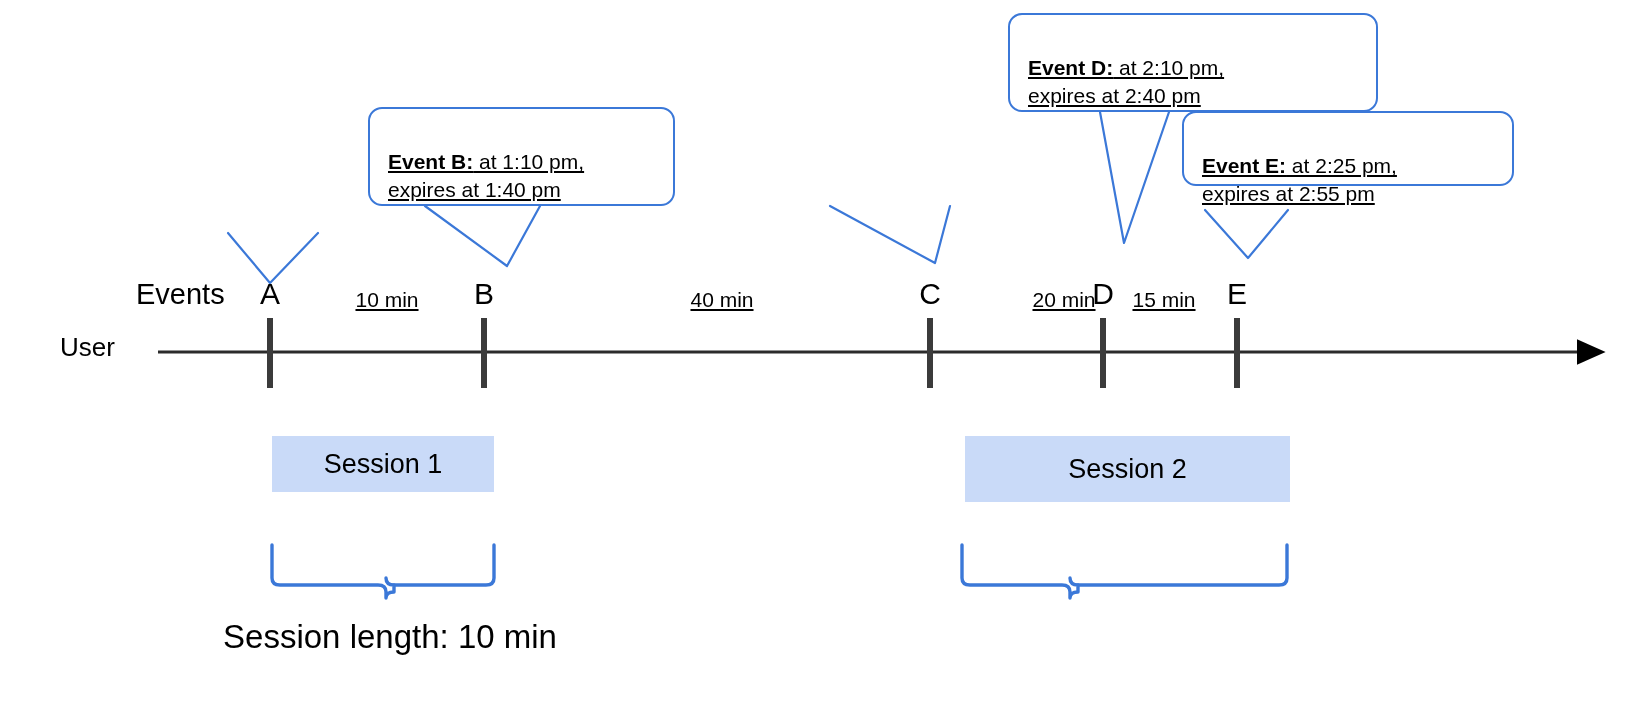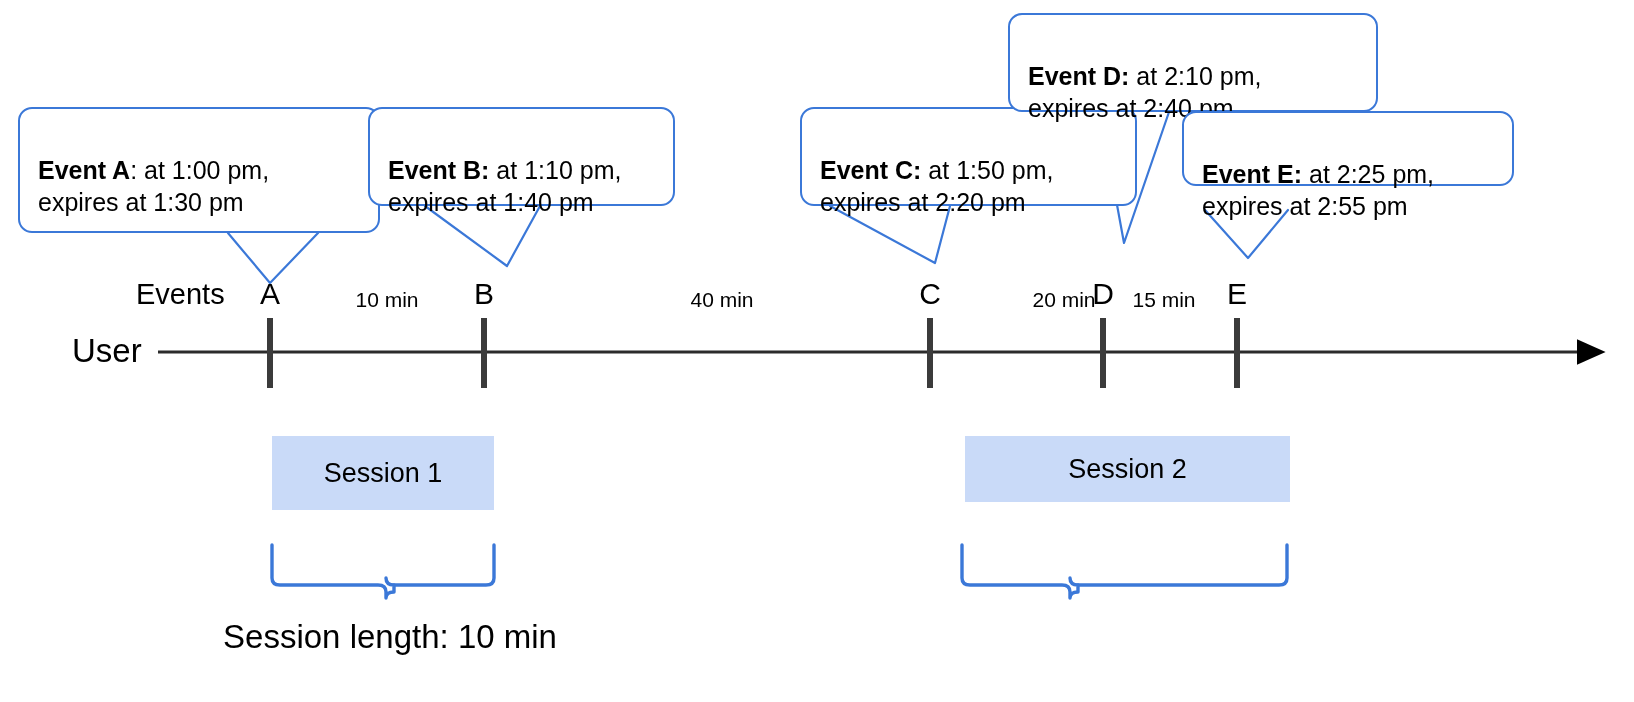--- a/index.html
+++ b/index.html
@@ -23,25 +23,26 @@
   }
 
   
   .callout {
     position: absolute;
     box-sizing: border-box;
     border: 2.2px solid #3b78d8;
     border-radius: 14px;
     background: #ffffff;
     color: #000000;
-    font-size: 25px;
+    font-size: 21px;
     line-height: 1.30;
     padding: 12px 14px 22px 18px;
     white-space: pre-line;
     z-index: 3;
+    text-decoration: underline;
   }
   .callout b { font-weight: bold; }
 
   #callout-a { left: 18px;   top: 107px;  width: 362px; height: 126px; }
   #callout-b { left: 368px;  top: 107px;  width: 307px; height: 99px;  }
   #callout-c { left: 800px;  top: 107px;  width: 337px; height: 99px;  }
   #callout-d { left: 1008px; top: 13px;   width: 370px; height: 99px;  }
   #callout-e { left: 1182px; top: 111px;  width: 332px; height: 75px;  }
 
   
@@ -49,52 +50,52 @@
     position: absolute;
     color: #000000;
     z-index: 4;
   }
   #events-label {
     left: 136px; top: 278px;
     font-size: 29px;
   }
   #user-label {
     left: 60px; top: 332px;
-    font-size: 33px;
-    margin-left: 12px;
+    font-size: 26px;
   }
   .tick-label {
     position: absolute;
     top: 277px;
     font-size: 30px;
     color: #000000;
     transform: translateX(-50%);
     z-index: 4;
   }
   .gap-label {
     position: absolute;
     top: 288px;
     font-size: 21px;
     color: #000000;
     transform: translateX(-50%);
     z-index: 4;
+    text-decoration: underline;
   }
 
   
   .session-block {
     position: absolute;
     background: #c9daf8;
     display: flex;
     align-items: center;
     justify-content: center;
     font-size: 27px;
     color: #000000;
     z-index: 2;
   }
-  #session-block-1 { left: 272px; top: 436px; width: 222px; height: 74px; }
+  #session-block-1 { left: 272px; top: 436px; width: 222px; height: 56px; }
   #session-block-2 { left: 965px; top: 436px; width: 325px; height: 66px; text-align: center; }
 
   
   .caption {
     position: absolute;
     top: 618px;
     font-size: 33px;
     color: #000000;
     transform: translateX(-50%);
     white-space: nowrap;
@@ -145,34 +146,26 @@
     <path d="M 962,545
              L 962,578 Q 962,585 970,585
              L 1062,585 Q 1070,585 1070,592
              L 1070,598
              Q 1070,592 1078,592
              L 1078,585
              Q 1070,585 1070,578" fill="none" stroke="#3b78d8" stroke-width="3.4" stroke-linecap="round" stroke-linejoin="round"></path>
     <path d="M 1078,585 L 1279,585 Q 1287,585 1287,578 L 1287,545" fill="none" stroke="#3b78d8" stroke-width="3.4" stroke-linecap="round" stroke-linejoin="round"></path>
   </svg>
 
-  <div class="callout" id="callout-a">
-    <b>Event A</b><span>: at 1:00 pm,
-expires at 1:30 pm</span>
-  </div>
 
   <div class="callout" id="callout-b">
     <b>Event B:</b><span> at 1:10 pm,
 expires at 1:40 pm</span>
   </div>
 
-  <div class="callout" id="callout-c">
-    <b>Event C:</b><span> at 1:50 pm,
-expires at 2:20 pm</span>
-  </div>
 
   <div class="callout" id="callout-d">
     <b>Event D:</b><span> at 2:10 pm,
 expires at 2:40 pm</span>
   </div>
 
   <div class="callout" id="callout-e">
     <b>Event E:</b><span> at 2:25 pm,
 expires at 2:55 pm</span>
   </div>

